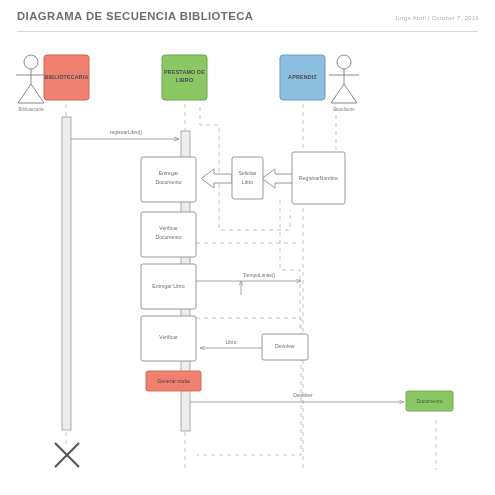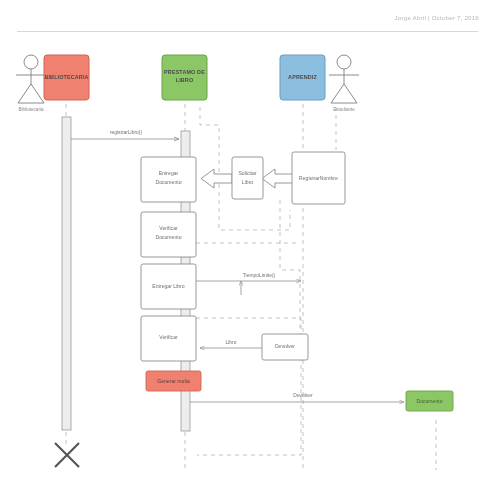--- a/index.html
+++ b/index.html
@@ -41,20 +41,21 @@
   .box-lbl{font-size:5.1px;fill:#6d6d6d;}
   .msg-lbl{font-size:4.9px;fill:#707070;}
   .actor-lbl{font-size:4.6px;fill:#8a8a8a;}
 </style>
 </head>
 <body>
 
 <div id="canvas">
 
   <div id="header">
+    <div id="doc-title">DIAGRAMA DE SECUENCIA BIBLIOTECA</div>
     <div id="byline">Jorge Abril  |  October 7, 2016</div>
     <div id="header-rule"></div>
   </div>
 
   <svg id="diagram" viewBox="0 0 495 495">
     <defs>
       <marker id="arr" markerWidth="7" markerHeight="7" refX="6" refY="3" orient="auto">
         <path d="M0,0.6 L6,3 L0,5.4" fill="none" stroke="#8f8f8f" stroke-width="0.9"></path>
       </marker>
       <marker id="arrs" markerWidth="6" markerHeight="6" refX="5.2" refY="2.6" orient="auto">

